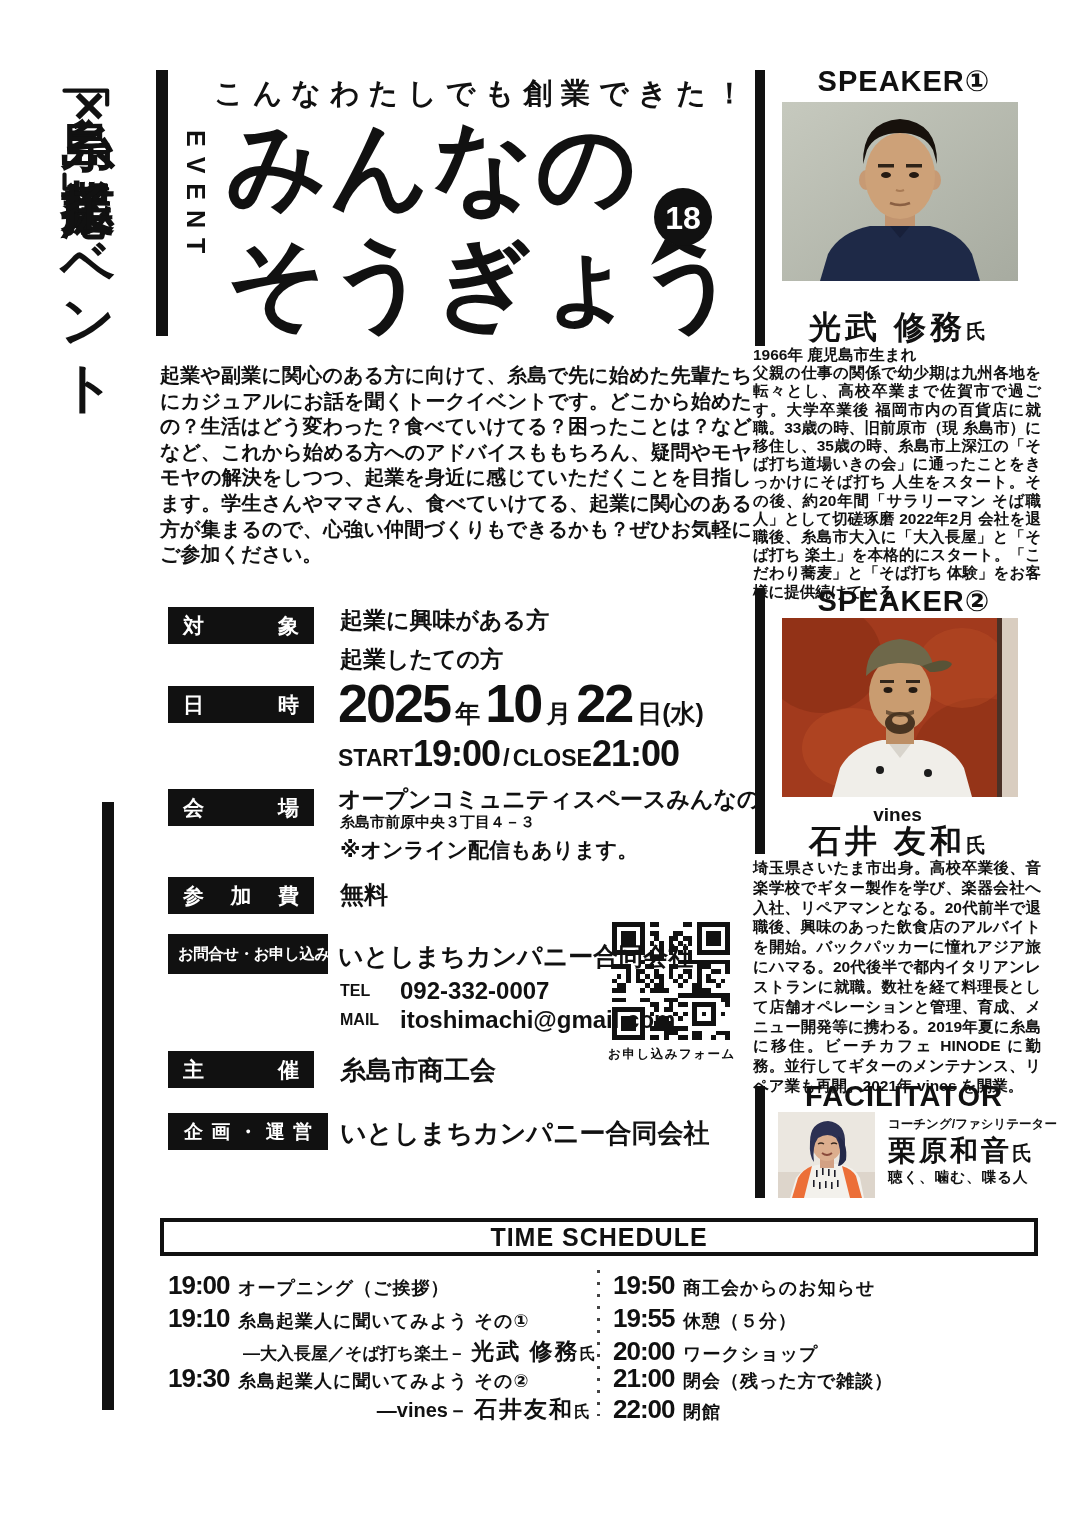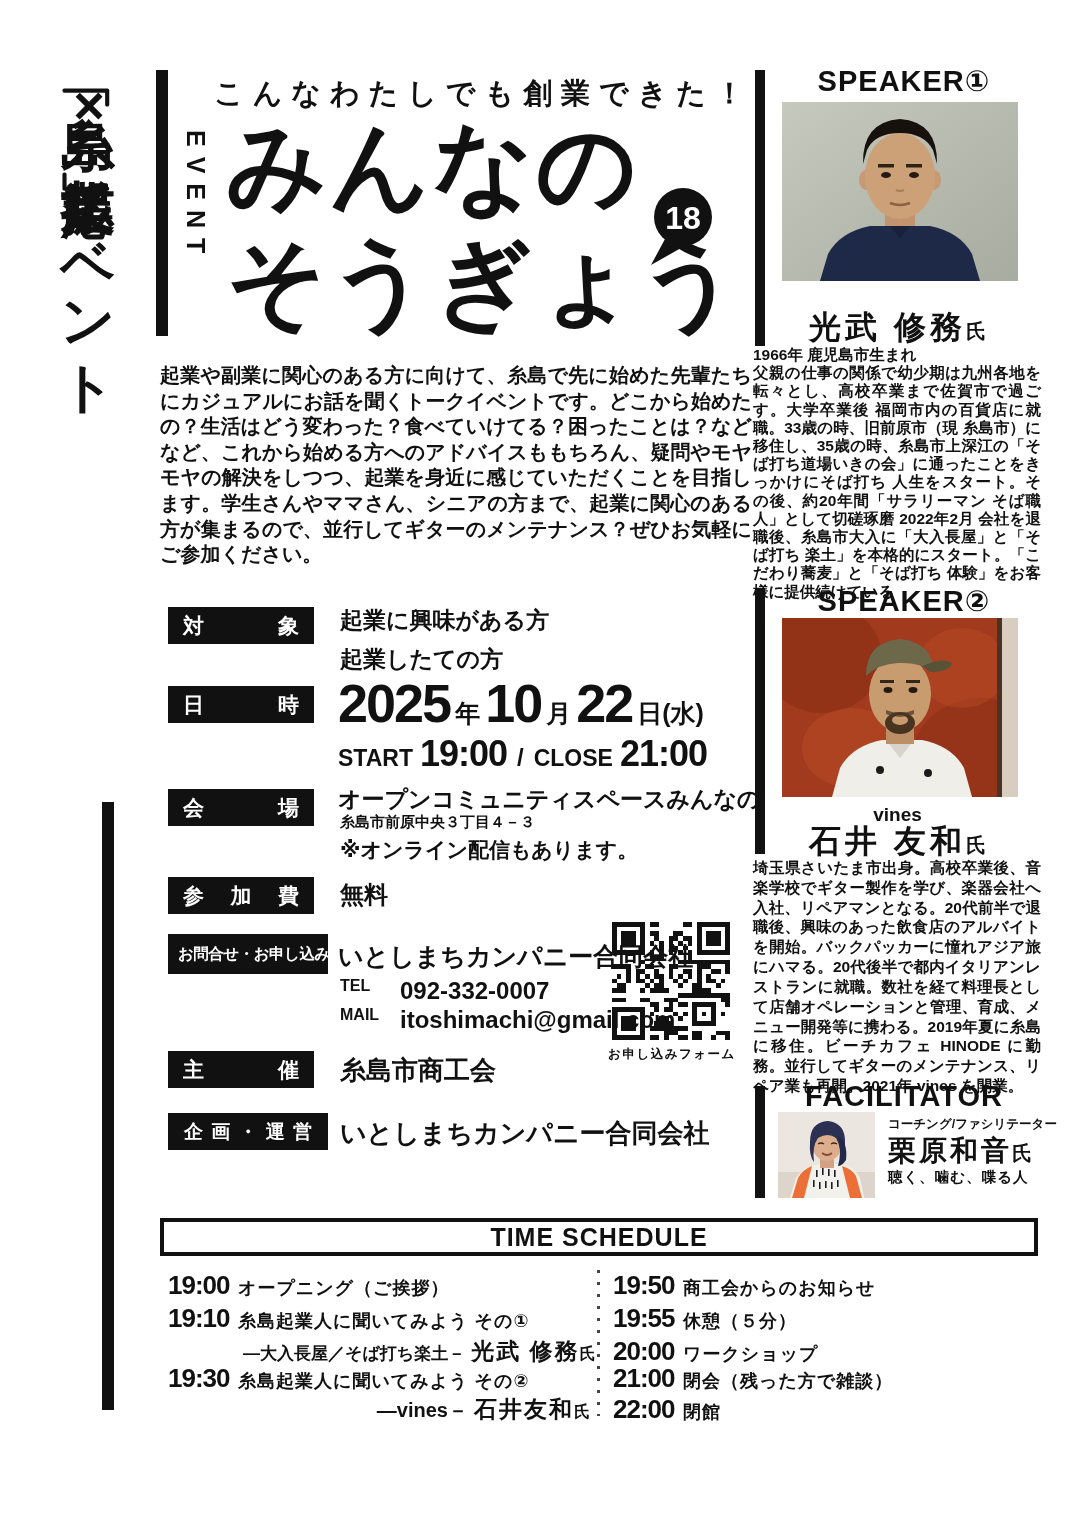--- a/index.html
+++ b/index.html
@@ -51,30 +51,30 @@
   .lbl-venue{top:789px;}
   .lbl-fee{top:877px;}
   .lbl-contact{top:934px;height:40px;line-height:40px;}
   .lbl-host{top:1051px;}
   .lbl-organizer{top:1113px;}
   
   .target-lines{position:absolute;left:340px;top:601px;font-size:23px;font-weight:800;line-height:1.7;}
   .date-row{position:absolute;left:338px;top:672px;display:flex;align-items:baseline;white-space:nowrap;}
   .d-num{font-size:54px;font-weight:900;letter-spacing:-2px;}
   .d-unit{font-size:25px;font-weight:800;margin:0 5px;}
-  .time-row{position:absolute;left:338px;top:733px;display:flex;align-items:baseline;gap:7px;white-space:nowrap;}
+  .time-row{position:absolute;left:338px;top:733px;display:flex;align-items:baseline;white-space:nowrap;}
   .t-label{font-size:23px;font-weight:800;}
   .t-num{font-size:36px;font-weight:900;letter-spacing:-1px;}
   .t-sep{font-size:24px;font-weight:700;margin:0 3px;}
   .venue-name{position:absolute;left:338px;top:784px;font-size:23px;font-weight:800;white-space:nowrap;}
   .venue-addr{position:absolute;left:340px;top:813px;font-size:15px;font-weight:700;}
   .venue-note{position:absolute;left:340px;top:836px;font-size:21px;font-weight:800;}
   .fee-value{position:absolute;left:340px;top:879px;font-size:24px;font-weight:800;}
   .contact-company{position:absolute;left:338px;top:940px;font-size:25px;font-weight:800;}
-  .contact-line{position:absolute;left:340px;display:flex;align-items:flex-start;gap:18px;}
+  .contact-line{position:absolute;left:340px;display:flex;align-items:center;gap:18px;}
   .contact-tel{top:977px;}
   .contact-mail{top:1006px;}
   .c-label{font-size:16px;font-weight:900;min-width:42px;}
   .c-value{font-size:24px;font-weight:700;}
   .host-value{position:absolute;left:340px;top:1053px;font-size:26px;font-weight:800;}
   .organizer-value{position:absolute;left:340px;top:1116px;font-size:26px;font-weight:800;}
   
   .qr{position:absolute;left:612px;top:922px;width:118px;height:118px;}
   .qr-caption{position:absolute;left:604px;top:1046px;width:136px;text-align:center;
     font-size:12.5px;font-weight:800;letter-spacing:1.5px;white-space:nowrap;}
@@ -142,21 +142,21 @@
   <div class="title-l1">みんなの</div>
   <div class="title-l2">そうぎょう</div>
   <div class="badge">
     <svg viewBox="0 0 78 88">
       <circle cx="37" cy="31" r="29" fill="#111"></circle>
       <path d="M19 53 L5 79 L35 62 Z" fill="#111"></path>
       <text x="37" y="32" text-anchor="middle" dominant-baseline="central" class="badge-num">18</text>
     </svg>
   </div>
 
-  <p class="intro">起業や副業に関心のある方に向けて、糸島で先に始めた先輩たちにカジュアルにお話を聞くトークイベントです。どこから始めたの？生活はどう変わった？食べていけてる？困ったことは？などなど、これから始める方へのアドバイスももちろん、疑問やモヤモヤの解決をしつつ、起業を身近に感じていただくことを目指します。学生さんやママさん、シニアの方まで、起業に関心のある方が集まるので、並行してギターのメンテナンス？ぜひお気軽にご参加ください。</p>
+  <p class="intro">起業や副業に関心のある方に向けて、糸島で先に始めた先輩たちにカジュアルにお話を聞くトークイベントです。どこから始めたの？生活はどう変わった？食べていけてる？困ったことは？などなど、これから始める方へのアドバイスももちろん、疑問やモヤモヤの解決をしつつ、起業を身近に感じていただくことを目指します。学生さんやママさん、食べていけてる、起業に関心のある方が集まるので、心強い仲間づくりもできるかも？ぜひお気軽にご参加ください。</p>
 
   <div class="lbl lbl-target">対象</div>
   <div class="target-lines">
     <div>起業に興味がある方</div>
     <div>起業したての方</div>
   </div>
 
   <div class="lbl lbl-datetime">日時</div>
   <div class="date-row">
     <span class="d-num">2025</span>

